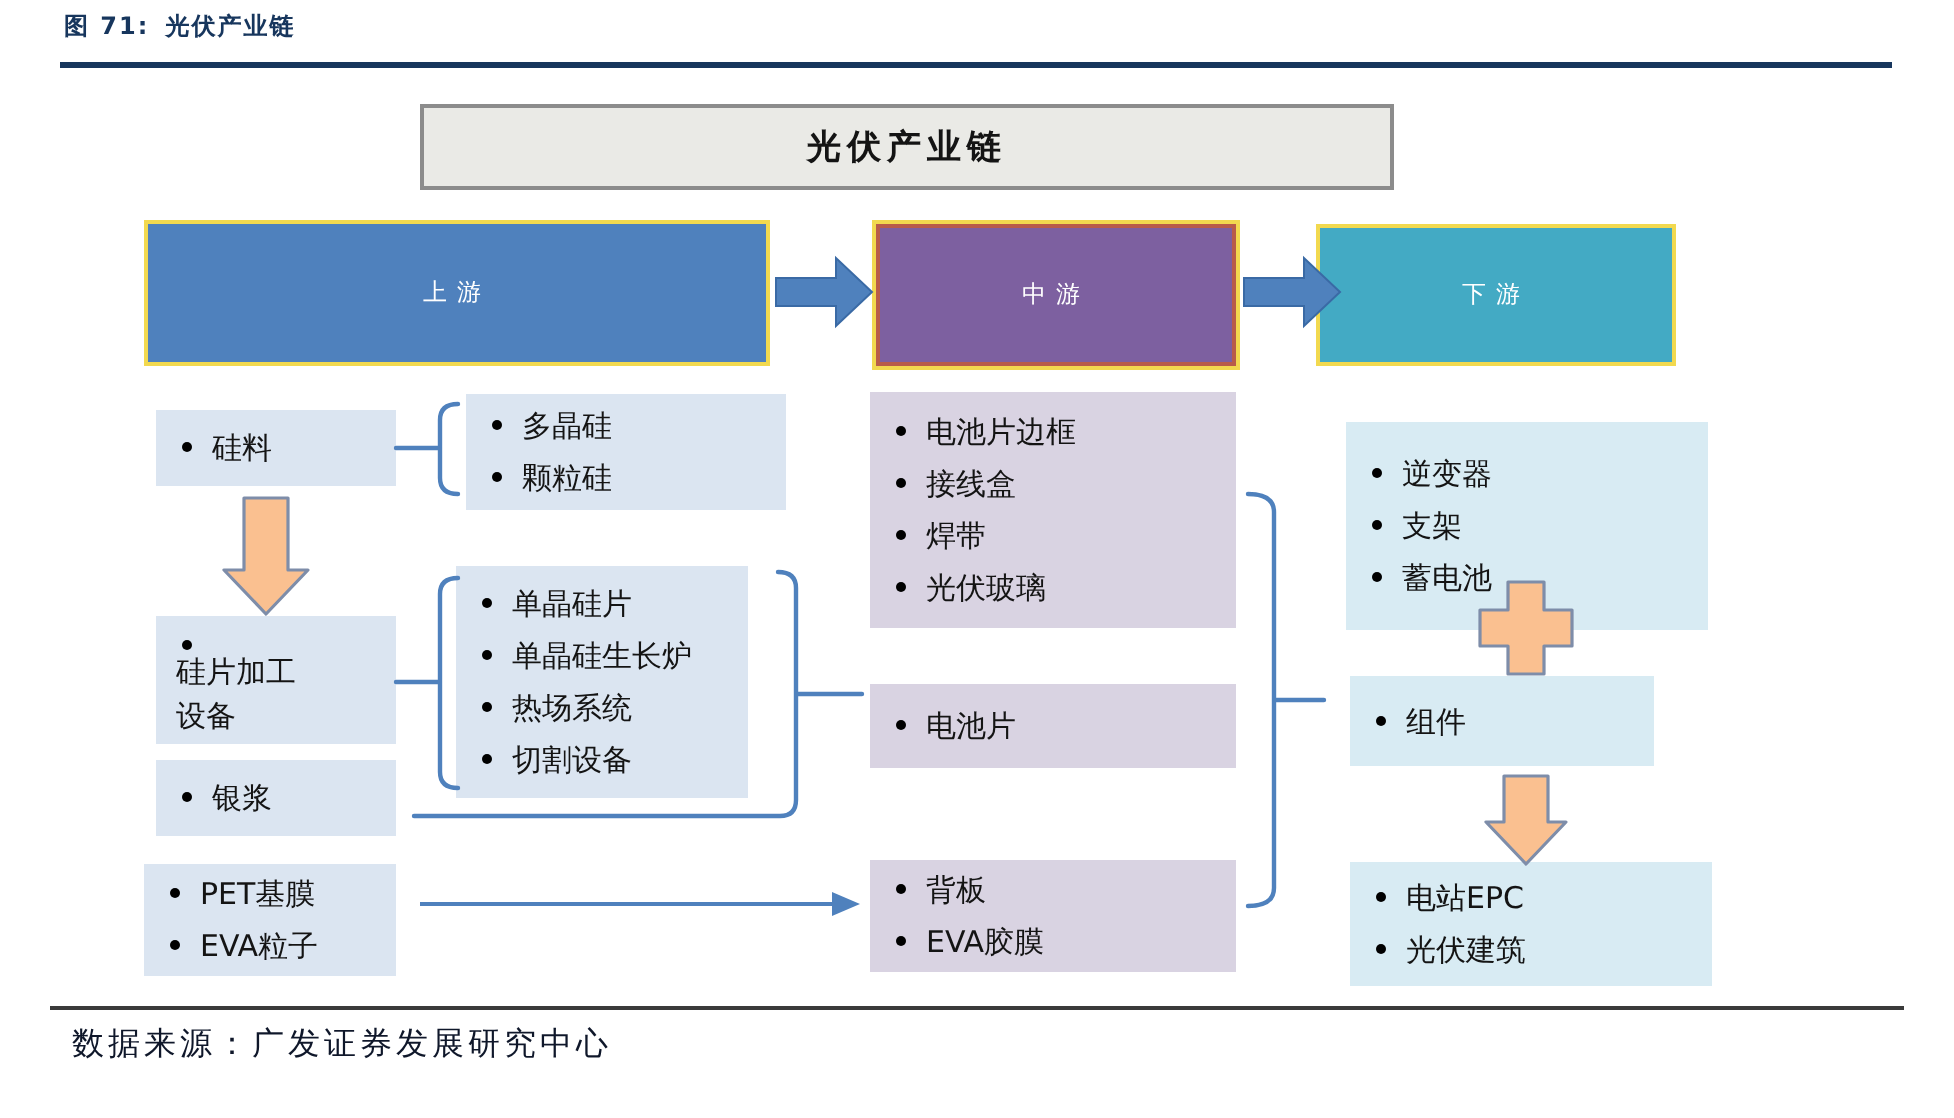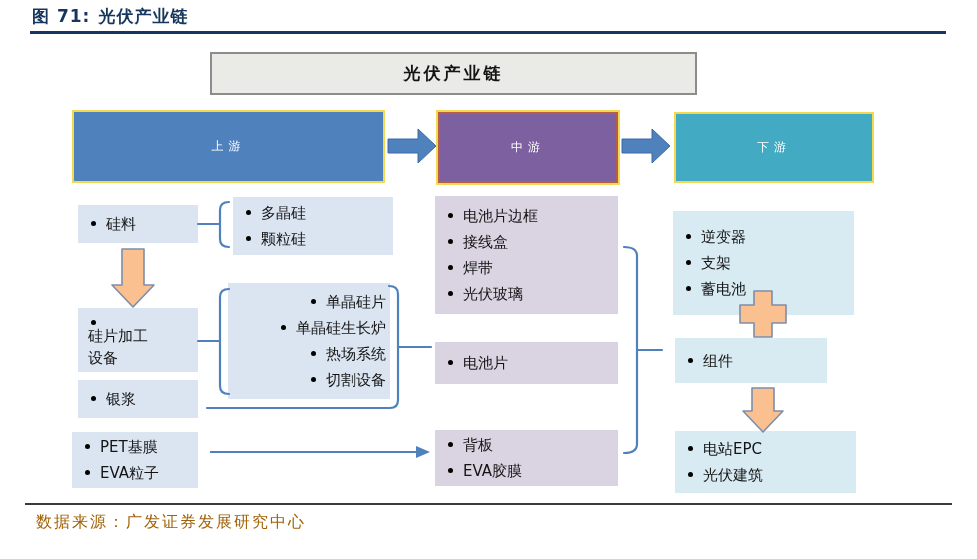--- a/index.html
+++ b/index.html
@@ -2,78 +2,78 @@
 <html style="--title-navy: #17365D; --stage-up: #4F81BD; --stage-mid: #7D60A0; --stage-down: #43AAC4; --stage-yellow: #F2D94F; --stage-mid-border: #B85C4A; --box-up: #DBE5F1; --box-mid: #D9D3E2; --box-down: #D8EBF3; --chain-fill: #EAEAE6; --chain-border: #8C8C8C; --connector: #4F81BD; --arrow-orange: #FAC090; --arrow-orange-border: #7E8DA9;"><head>
 <meta charset="utf-8">
 <style>
   html,body { margin:0; padding:0; background:#ffffff; }
   .canvas {
     position:relative; width:977px; height:559px; background:#fff;
     font-family:"DejaVu Sans", sans-serif; overflow:hidden;
   }
   .abs { position:absolute; box-sizing:border-box; }
 
-  .fig-title { left:32px; top:5px; font-size:17px; font-weight:bold;
+  .fig-title { left:32px; top:5px; font-size:12px; font-weight:bold;
     color:var(--title-navy,#17365D); letter-spacing:1px; }
   .fig-title .lbl { margin-right:8px; }
   .rule-top { left:30px; top:31px; width:916px; height:3px; background:var(--title-navy,#17365D); }
 
   .chain-box { left:210px; top:52px; width:487px; height:43px;
     background:var(--chain-fill,#EAEAE6); border:2px solid var(--chain-border,#8C8C8C);
     display:flex; align-items:center; justify-content:center;
     font-size:17px; font-weight:bold; color:#141414; letter-spacing:3px; }
 
   .stage { display:flex; align-items:center; justify-content:center;
     color:#fff; font-size:12px; letter-spacing:5px; }
   .stage-up   { left:72px;  top:110px; width:313px; height:73px;
     background:var(--stage-up,#4F81BD);  border:2px solid var(--stage-yellow,#F2D94F); }
   .stage-mid  { left:438px; top:112px; width:180px; height:71px;
     background:var(--stage-mid,#7D60A0); border:2px solid var(--stage-mid-border,#B85C4A);
     outline:2px solid var(--stage-yellow,#F2D94F); }
-  .stage-down { left:674px; top:112px; width:200px; height:71px;
+  .stage-down { left:658px; top:112px; width:180px; height:71px;
     background:var(--stage-down,#43AAC4); border:2px solid var(--stage-yellow,#F2D94F); }
 
   .lbox { display:flex; flex-direction:column; justify-content:center;
     padding:3px 4px 3px 10px; }
   .up-fill   { background:var(--box-up,#DBE5F1); }
   .mid-fill  { background:var(--box-mid,#D9D3E2);text-align:center; }
   .down-fill { background:var(--box-down,#D8EBF3); }
 
   .item { display:flex; align-items:flex-start; font-size:15px; color:#141414;
     line-height:26px; }
   .dot { width:5px; height:5px; border-radius:50%; background:#000;
     margin:10px 10px 0 3px; flex:0 0 auto; }
 
   #box-silicon  { left:78px;  top:205px; width:120px; height:38px; }
   #box-poly     { left:233px; top:197px; width:160px; height:58px; }
   #box-wafer    { left:78px;  top:308px; width:120px; height:64px; }
   #box-wafer .item { line-height:22px;flex-direction:column; }
   #box-wafer .dot  { margin-top:8px; }
   #box-wafer .wrap { display:inline-block; max-width:66px; }
   #box-silver   { left:78px;  top:380px; width:120px; height:38px; }
-  #box-mono     { left:228px; top:283px; width:162px; height:116px;align-items:flex-end; }
+  #box-mono     { left:228px; top:283px; width:146px; height:116px; }
   #box-pet      { left:72px;  top:432px; width:126px; height:56px; }
   #box-frame    { left:435px; top:196px; width:183px; height:118px; }
   #box-cell     { left:435px; top:342px; width:183px; height:42px; }
   #box-back     { left:435px; top:430px; width:183px; height:56px; }
   #box-inverter { left:673px; top:211px; width:181px; height:104px; }
   #box-module   { left:675px; top:338px; width:152px; height:45px; }
   #box-epc      { left:675px; top:431px; width:181px; height:62px; }
 
   svg.overlay { position:absolute; left:0; top:0; width:977px; height:559px;
     pointer-events:none; }
   .flowarrow { fill:var(--connector,#4F81BD); stroke:#3A6AA5; stroke-width:1; }
   .bracket { fill:none; stroke:var(--connector,#4F81BD); stroke-width:2.2;
     stroke-linecap:round; stroke-linejoin:round; }
   .longline { fill:none; stroke:var(--connector,#4F81BD); stroke-width:2; }
   .orange { fill:var(--arrow-orange,#FAC090); stroke:var(--arrow-orange-border,#7E8DA9);
     stroke-width:1.6; stroke-linejoin:round; }
 
   .rule-bottom { left:25px; top:503px; width:927px; height:2px; background:#3a3a3a; }
-  .source { left:36px; top:512px; font-size:16px; color:#a16207; letter-spacing:2px; }
+  .source { left:36px; top:512px; font-size:16px; color:#0f172a; letter-spacing:2px; }
 </style>
 </head>
 <body>
 
 <div class="canvas">
 
   <div class="abs fig-title">
     <span class="lbl">图 71:</span><span>光伏产业链</span>
   </div>
   <div class="abs rule-top"></div>

